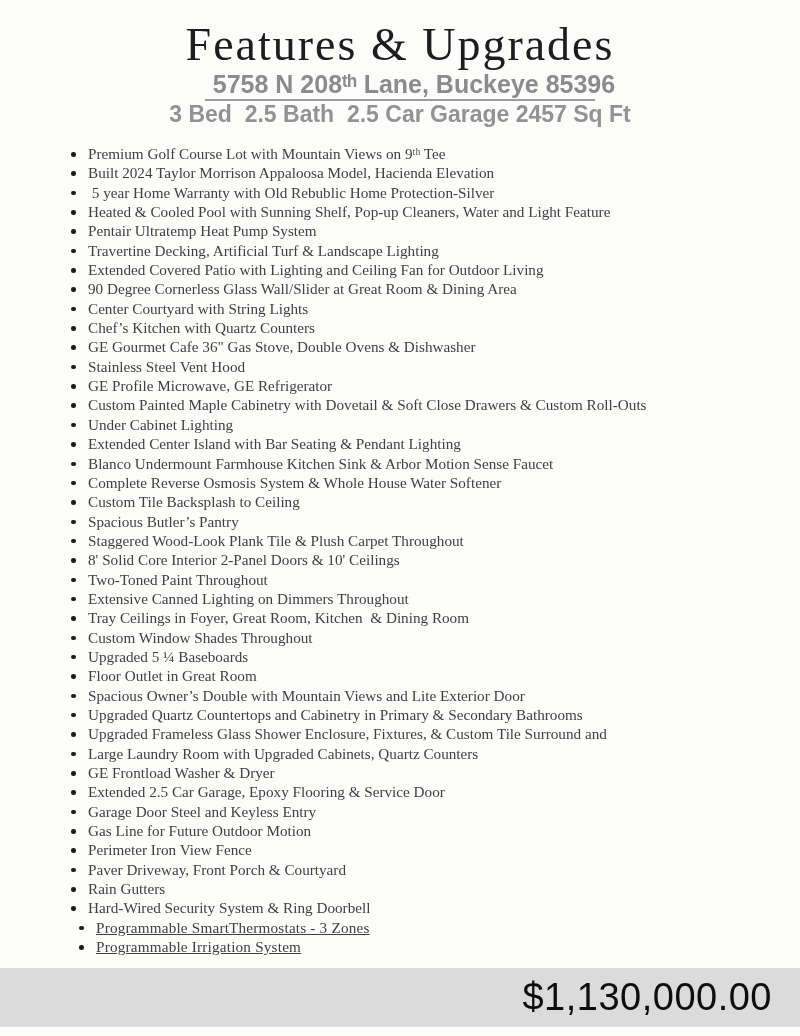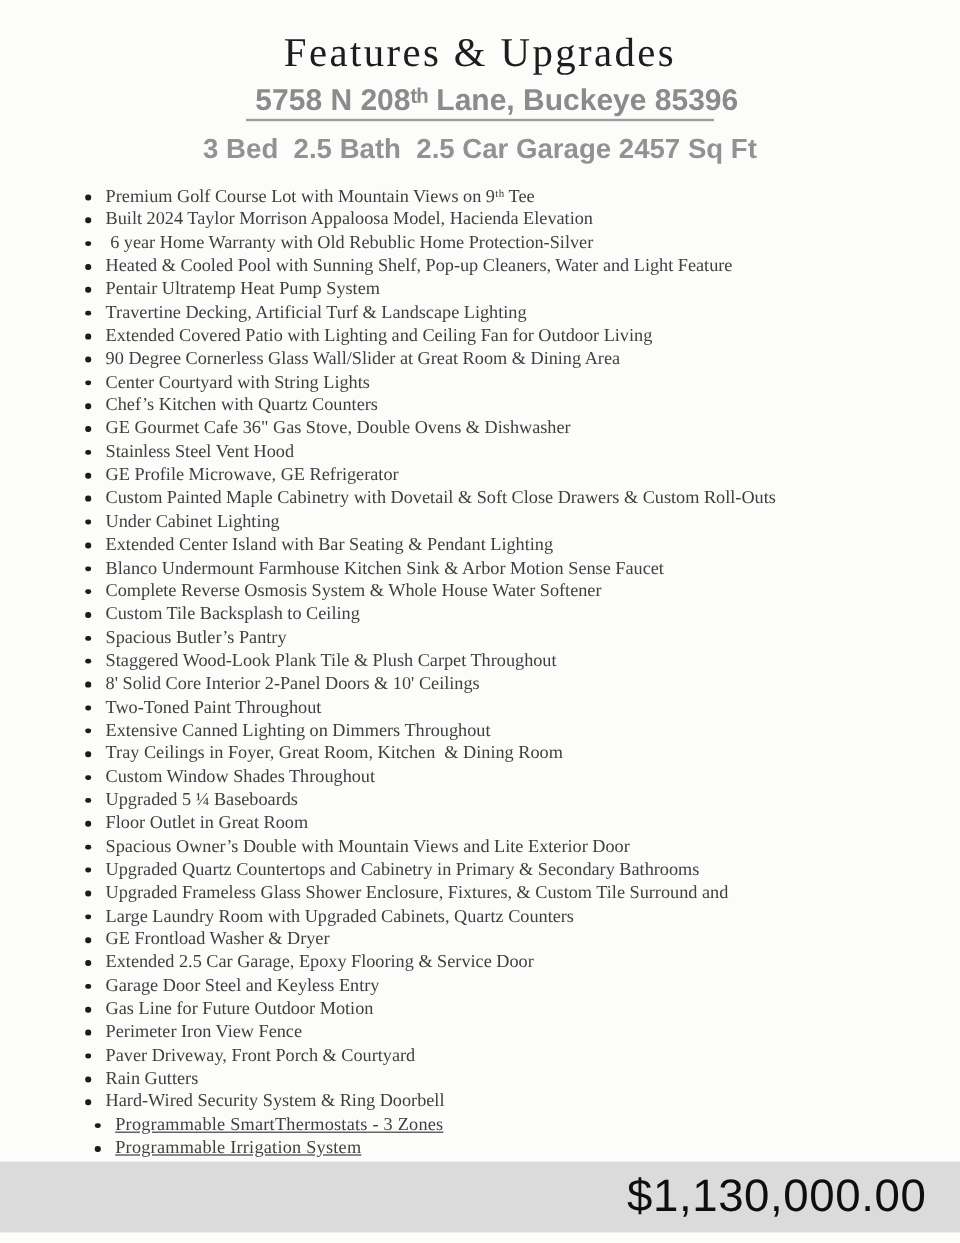--- a/index.html
+++ b/index.html
@@ -16,21 +16,21 @@
     margin:0 auto;
     background:#fcfcfb;
     overflow:hidden;
     font-family:"Liberation Serif","DejaVu Serif","DejaVu Sans",serif;
   }
   header{text-align:center;padding-top:20px;}
   .title{
     margin:0;
     font-family:"Liberation Serif","DejaVu Serif",serif;
     font-weight:500;
-    font-size:34px;
+    font-size:46px;
     line-height:50px;
     letter-spacing:2px;
     color:var(--c-title);
   }
   .address{
     margin-top:1px;
     font-family:"Liberation Sans","DejaVu Sans",sans-serif;
     font-weight:600;
     font-size:25px;
     line-height:27px;
@@ -38,21 +38,21 @@
     white-space:pre-wrap;
     padding-left:28px;
   }
   .divider{
     width:390px;
     margin:1px auto 0;
     border:0;
     border-bottom:2px solid #9c9c9c;
   }
   .stats{
-    margin-top:11px;
+    margin-top:1px;
     font-family:"Liberation Sans","DejaVu Sans",sans-serif;
     font-weight:700;
     font-size:23px;
     line-height:25px;
     color:#929292;
     white-space:pre-wrap;
   }
   ul.features{
     margin:17px 0 0 0;
     padding:0 20px 0 88px;
@@ -101,21 +101,21 @@
   <header>
     <h1 class="title">Features &amp; Upgrades</h1>
     <div class="address">5758 N 208ᵗʰ Lane, Buckeye 85396</div>
     <hr class="divider">
     <div class="stats">3 Bed  2.5 Bath  2.5 Car Garage 2457 Sq Ft</div>
   </header>
 
   <ul class="features">
       <li>Premium Golf Course Lot with Mountain Views on 9ᵗʰ Tee</li>
       <li>Built 2024 Taylor Morrison Appaloosa Model, Hacienda Elevation</li>
-      <li> 6 year Home Warranty with Old Rebublic Home Protection-Silver</li>
+      <li> 5 year Home Warranty with Old Rebublic Home Protection-Silver</li>
       <li>Heated &amp; Cooled Pool with Sunning Shelf, Pop-up Cleaners, Water and Light Feature</li>
       <li>Pentair Ultratemp Heat Pump System</li>
       <li>Travertine Decking, Artificial Turf &amp; Landscape Lighting</li>
       <li>Extended Covered Patio with Lighting and Ceiling Fan for Outdoor Living</li>
       <li>90 Degree Cornerless Glass Wall/Slider at Great Room &amp; Dining Area</li>
       <li>Center Courtyard with String Lights</li>
       <li>Chef’s Kitchen with Quartz Counters</li>
       <li>GE Gourmet Cafe 36" Gas Stove, Double Ovens &amp; Dishwasher</li>
       <li>Stainless Steel Vent Hood</li>
       <li>GE Profile Microwave, GE Refrigerator</li>

